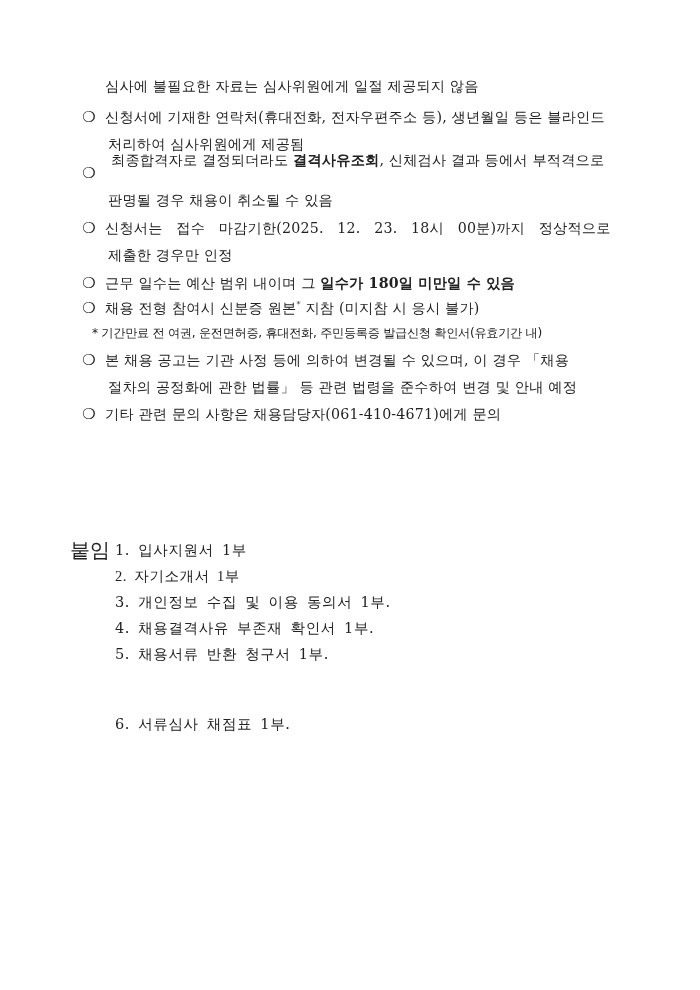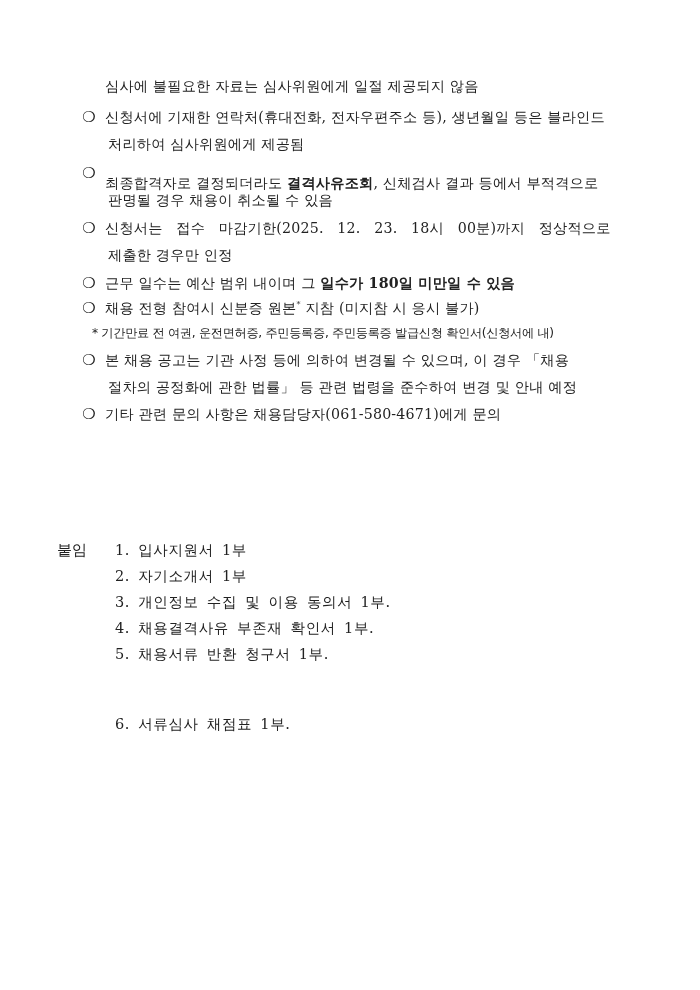--- a/index.html
+++ b/index.html
@@ -45,22 +45,22 @@
       position: absolute;
       left: 92px;
       font-size: 12.2px;
       line-height: 18px;
       white-space: nowrap;
       font-family: "DejaVu Sans", sans-serif;
       letter-spacing: -0.3px;
     }
     .attach-label {
       position: absolute;
-      left: 57px;
-      font-size: 15px;
+      left: 70px;
+      font-size: 20px;
       line-height: 20px;
     }
     .attach-item {
       position: absolute;
       left: 115px;
       font-size: 14.5px;
       line-height: 20px;
       white-space: nowrap;
       letter-spacing: 0.6px;
       word-spacing: 3px;
@@ -71,42 +71,42 @@
 
 <div class="page">
 
   <div class="line first" style="top:76px;">심사에 불필요한 자료는 심사위원에게 일절 제공되지 않음</div>
 
   <span class="bullet" style="top:107px;">❍</span>
   <div class="line first" style="top:107px;">신청서에 기재한 연락처(휴대전화, 전자우편주소 등), 생년월일 등은 블라인드</div>
   <div class="line cont" style="top:134px;">처리하여 심사위원에게 제공됨</div>
 
   <span class="bullet" style="top:163px;">❍</span>
-  <div class="line first" style="top:173px;"><span>최종합격자로 결정되더라도 </span><b>결격사유조회</b><span>, 신체검사 결과 등에서 부적격으로</span></div>
+  <div class="line first" style="top:150px;margin-left:6px;"><span>최종합격자로 결정되더라도 </span><b>결격사유조회</b><span>, 신체검사 결과 등에서 부적격으로</span></div>
   <div class="line cont" style="top:190px;">판명될 경우 채용이 취소될 수 있음</div>
 
   <span class="bullet" style="top:218px;">❍</span>
   <div class="line first wide" style="top:218px;">신청서는 접수 마감기한(2025. 12. 23. 18시 00분)까지 정상적으로</div>
   <div class="line cont" style="top:245px;">제출한 경우만 인정</div>
 
   <span class="bullet" style="top:273px;">❍</span>
   <div class="line first" style="top:273px;"><span>근무 일수는 예산 범위 내이며 그 </span><b>일수가 180일 미만일 수 있음</b></div>
 
   <span class="bullet" style="top:298px;">❍</span>
   <div class="line first" style="top:298px;"><span>채용 전형 참여시 신분증 원본</span><sup>*</sup><span> 지참 (미지참 시 응시 불가)</span></div>
-  <div class="note" style="top:324px;">* 기간만료 전 여권, 운전면허증, 주민등록증, 주민등록증 발급신청 확인서(신청서에 내)</div>
+  <div class="note" style="top:324px;">* 기간만료 전 여권, 운전면허증, 휴대전화, 주민등록증 발급신청 확인서(유효기간 내)</div>
 
   <span class="bullet" style="top:350px;">❍</span>
   <div class="line first" style="top:350px;">본 채용 공고는 기관 사정 등에 의하여 변경될 수 있으며, 이 경우 「채용</div>
   <div class="line cont" style="top:377px;">절차의 공정화에 관한 법률」 등 관련 법령을 준수하여 변경 및 안내 예정</div>
 
   <span class="bullet" style="top:404px;">❍</span>
-  <div class="line first" style="top:404px;">기타 관련 문의 사항은 채용담당자(061-580-4671)에게 문의</div>
+  <div class="line first" style="top:404px;">기타 관련 문의 사항은 채용담당자(061-410-4671)에게 문의</div>
 
   <div class="attach-label" style="top:540px;">붙임</div>
   <div class="attach-item" style="top:540px;">1. 입사지원서 1부</div>
-  <div class="attach-item" style="top:566px;">2. 자기소개서 1부</div>
+  <div class="attach-item" style="top:566px;font-family:Liberation Serif, serif;">2. 자기소개서 1부</div>
   <div class="attach-item" style="top:592px;">3. 개인정보 수집 및 이용 동의서 1부.</div>
   <div class="attach-item" style="top:618px;">4. 채용결격사유 부존재 확인서 1부.</div>
   <div class="attach-item" style="top:644px;">5. 채용서류 반환 청구서 1부.</div>
   <div class="attach-item" style="top:670px;margin-top:44px;">6. 서류심사 채점표 1부.</div>
 
 </div>
 
 </body></html>

